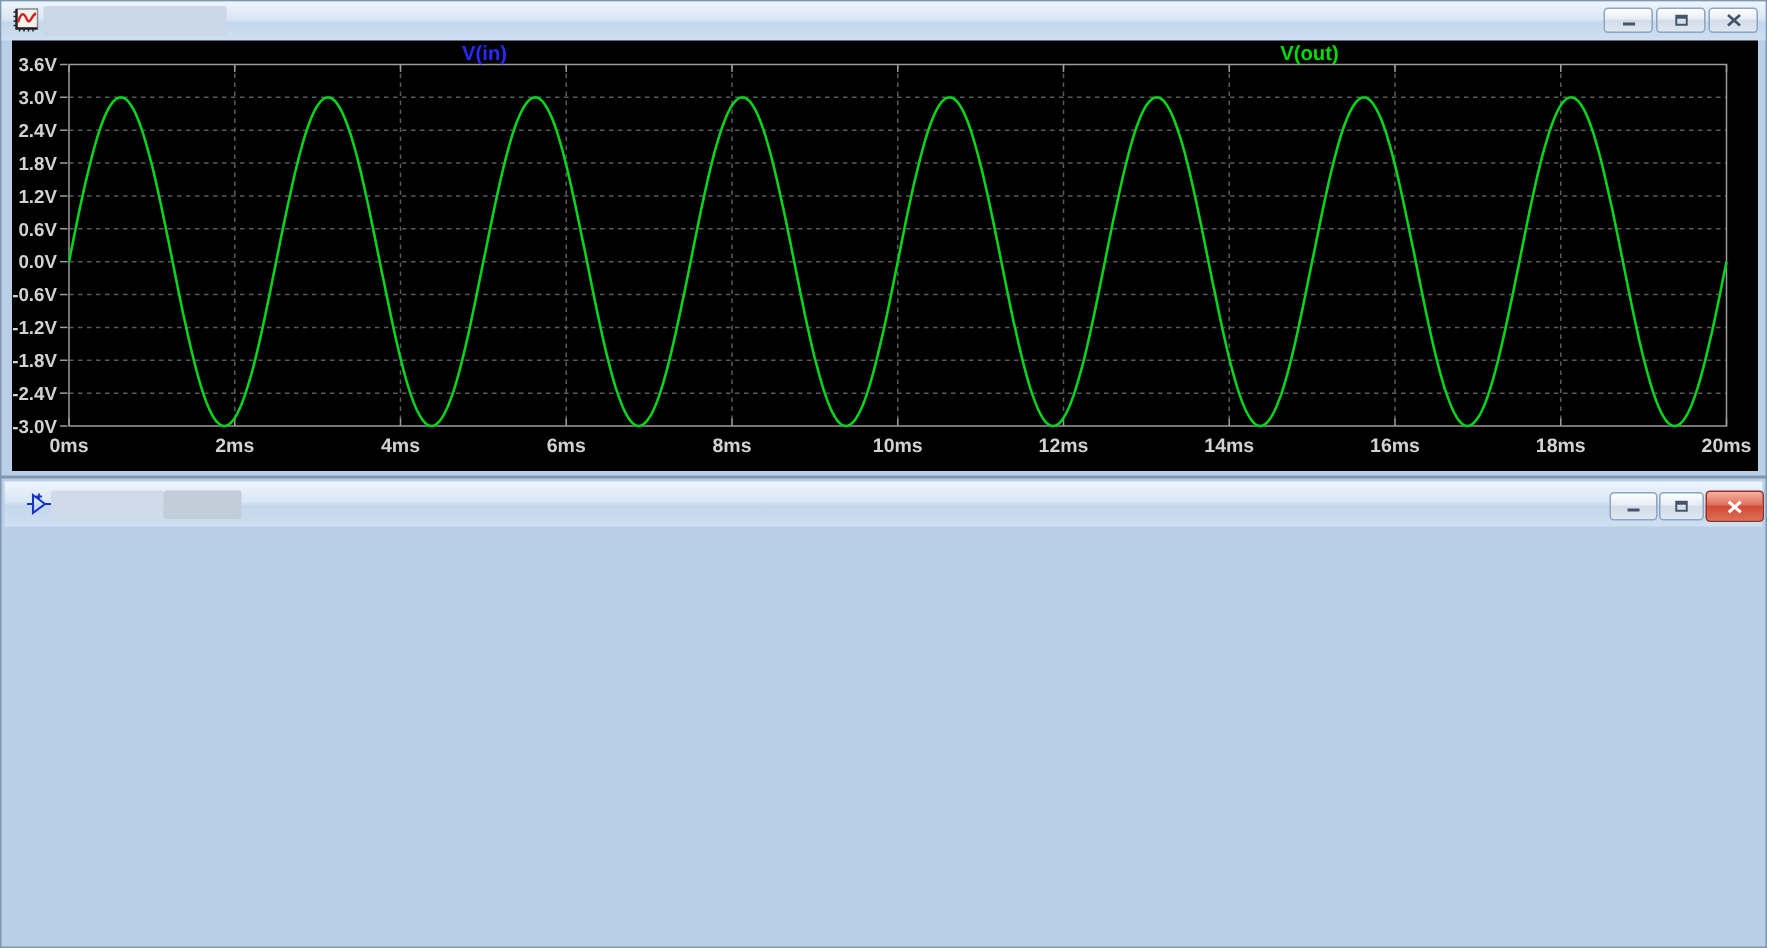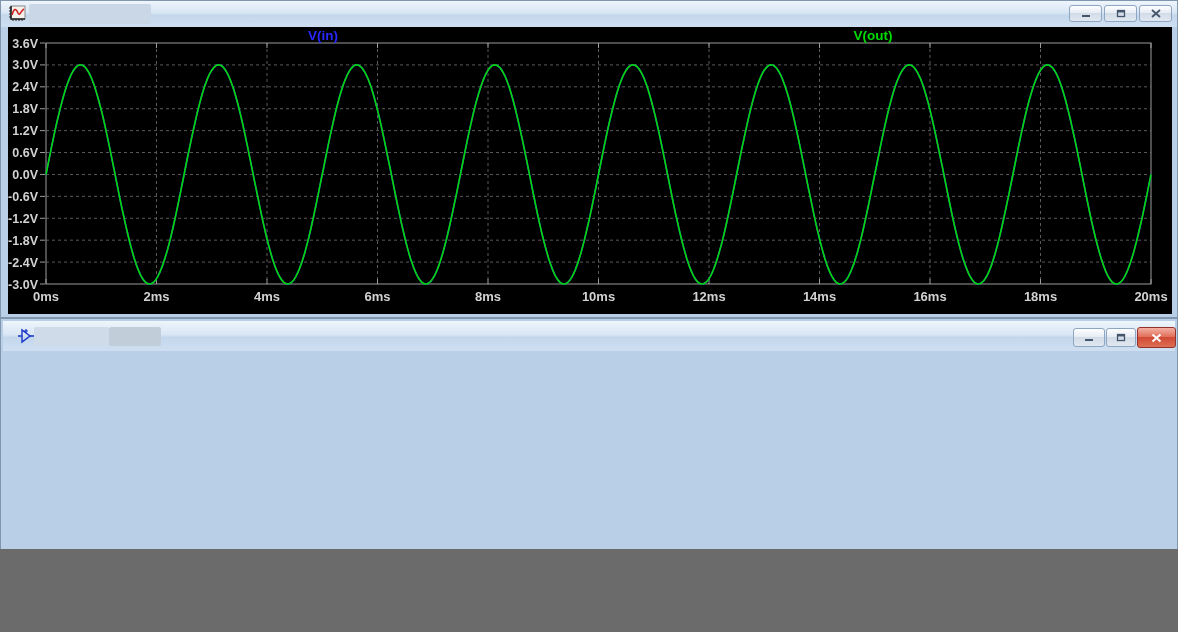--- a/index.html
+++ b/index.html
@@ -1,16 +1,16 @@
 <!DOCTYPE html>
 <html><head>
 <meta charset="utf-8">
 <style>
   html,body{margin:0;padding:0;background:#6b6b6b;}
-  #root{position:relative;width:1178px;height:549px;overflow:hidden;
+  #root{position:relative;width:1178px;height:632px;overflow:hidden;
         font-family:"Liberation Sans",sans-serif;background:#eab308;}
   .win{position:absolute;left:0;width:1178px;box-sizing:border-box;
        background:#b9cfe7;border:1px solid #8096ad;}
   .titlebar{position:absolute;left:0;right:0;top:0;
        background:linear-gradient(#eef5fc,#d9e6f4 45%,#c3d7ec 55%,#cfdff1);}
   .titleblock{position:absolute;border-radius:2px;}
   .winbtn{position:absolute;border:1px solid #8ea6c1;border-radius:3px;
        background:linear-gradient(#fdfefe,#e7edf4 45%,#d2dce8 50%,#e0e7f0);
        display:flex;align-items:center;justify-content:center;cursor:default;}
   .winbtn.close-red{background:linear-gradient(#f4b0a2,#e1705c 45%,#d14a35 50%,#dd6f55);

